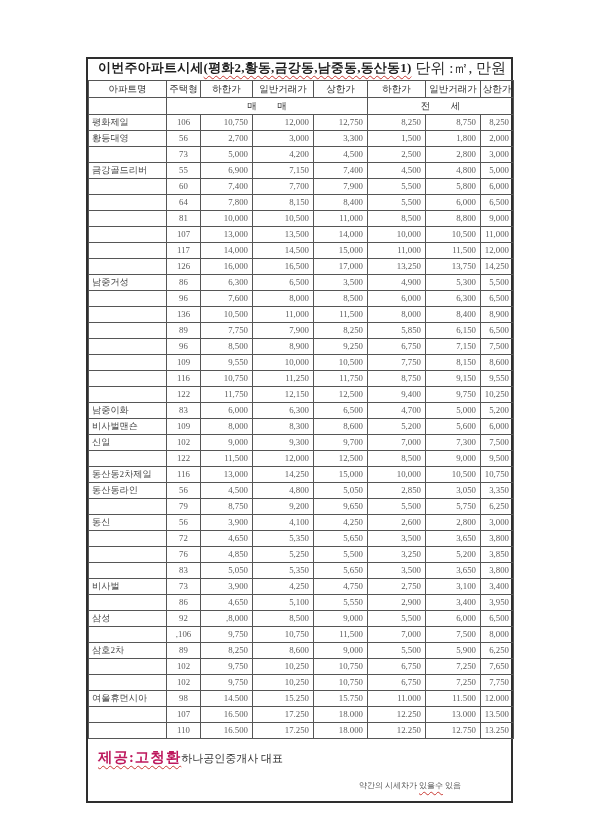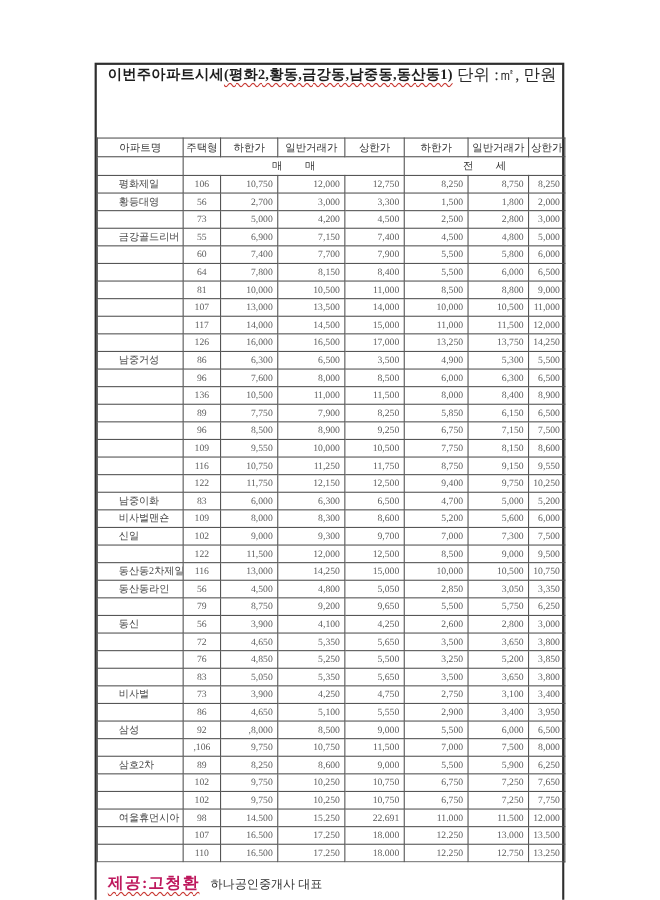--- a/index.html
+++ b/index.html
@@ -19,34 +19,34 @@
   .unit { font-size:15px; color:#2a2a2a; white-space:nowrap; padding-left:4px; }
 
   .wavy {
     text-decoration-line:underline;
     text-decoration-style:wavy;
     text-decoration-color:#c93a34;
     text-decoration-thickness:1px;
     text-underline-offset:3px;
   }
 
-  table { border-collapse:collapse; table-layout:fixed; width:100%;margin-top:45px; }
+  table { border-collapse:collapse; table-layout:fixed; width:100%; }
   th, td { border:1px solid #565656; overflow:hidden; white-space:nowrap; }
   thead th { font-weight:normal; font-size:9.5px; color:#353535; height:17px; text-align:center; }
   .group-cell { word-spacing:18px; }
 
   tbody td { height:15px; font-size:8.8px; color:#5c5c5c; line-height:15px; }
-  td.name { text-align:left; padding-left:19px; color:#474747; font-size:9.2px; }
+  td.name { text-align:left; padding-left:3px; color:#474747; font-size:9.2px; }
   td.type { text-align:center; }
   td.num  { text-align:right; padding-right:4px; }
 
   .footer { height:62px; position:relative; background:#fff; }
   .provider-line { position:absolute; left:10px; top:9px; white-space:nowrap; }
   .provider { font-size:14.5px; font-weight:bold; color:#be185d; letter-spacing:1px; }
-  .provider-role { font-size:11px; color:#2e2e2e; margin-left:10px; }
+  .provider-role { font-size:11px; color:#2e2e2e; margin-left:0; }
   .note { position:absolute; right:50px; bottom:10px; font-size:8px; color:#555; white-space:nowrap; }
 </style>
 </head>
 <body>
 
 <div>
   <div class="sheet">
 
     <div class="title-row">
       <span class="doc-title"><span>이번주아파트시세</span><span class="wavy">(평화2,황동,금강동,남중동,동산동1)</span></span>
@@ -440,21 +440,21 @@
             <td class="num">10,750</td>
             <td class="num">6,750</td>
             <td class="num">7,250</td>
             <td class="num">7,750</td>
           </tr>
           <tr>
             <td class="name">여울휴먼시아</td>
             <td class="type">98</td>
             <td class="num">14.500</td>
             <td class="num">15.250</td>
-            <td class="num">22.691</td>
+            <td class="num">15.750</td>
             <td class="num">11.000</td>
             <td class="num">11.500</td>
             <td class="num">12.000</td>
           </tr>
           <tr>
             <td class="name"></td>
             <td class="type">107</td>
             <td class="num">16.500</td>
             <td class="num">17.250</td>
             <td class="num">18.000</td>

